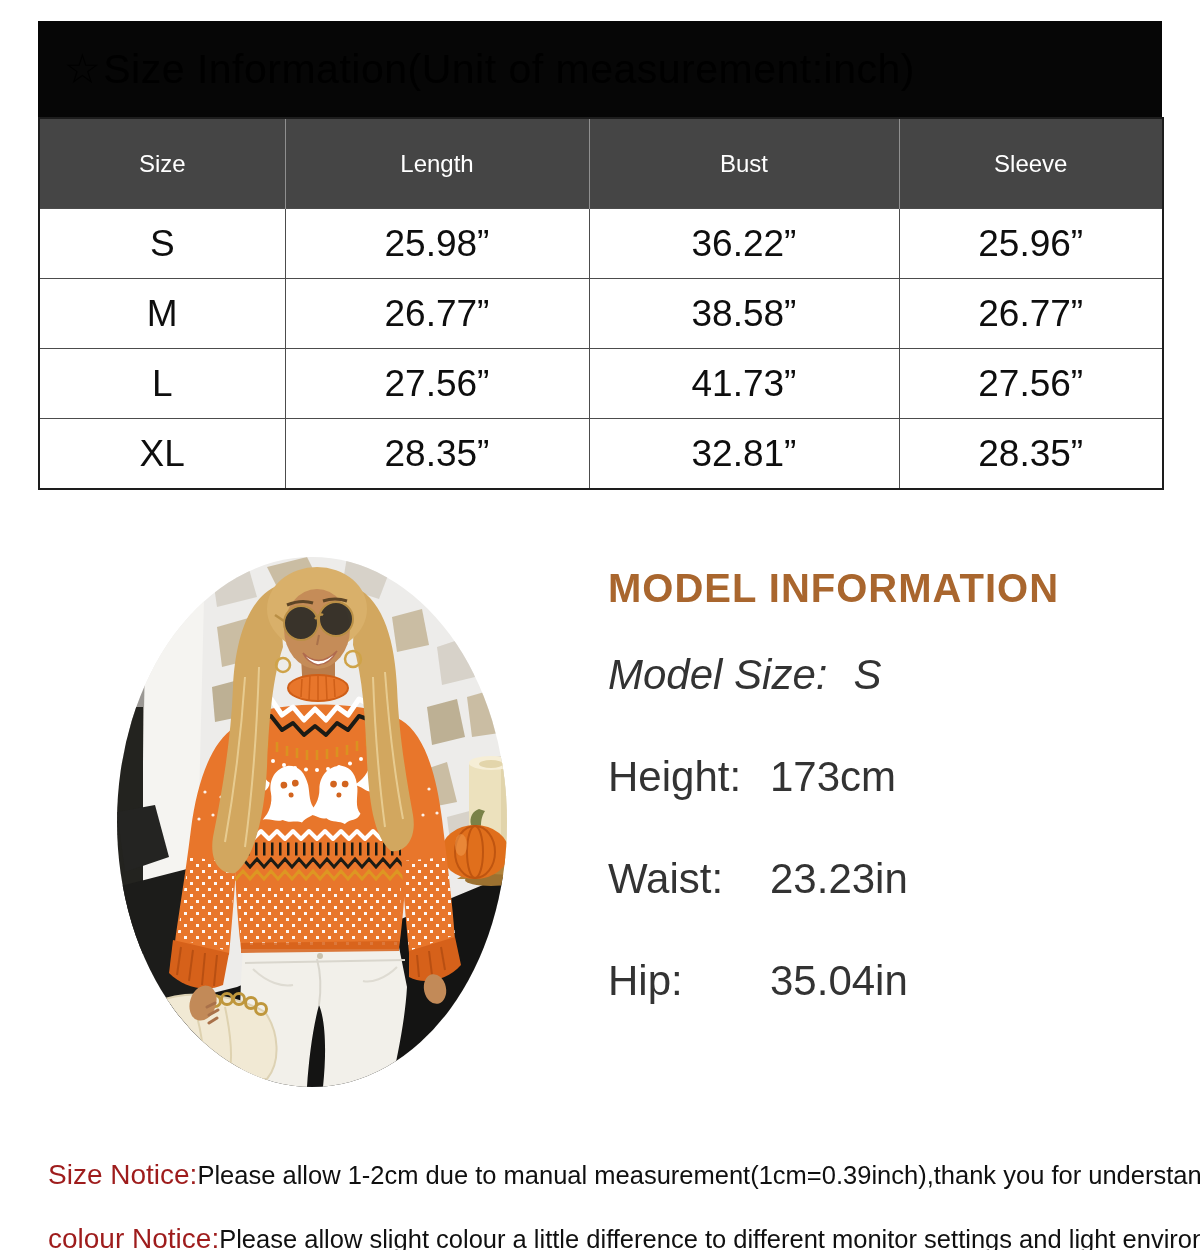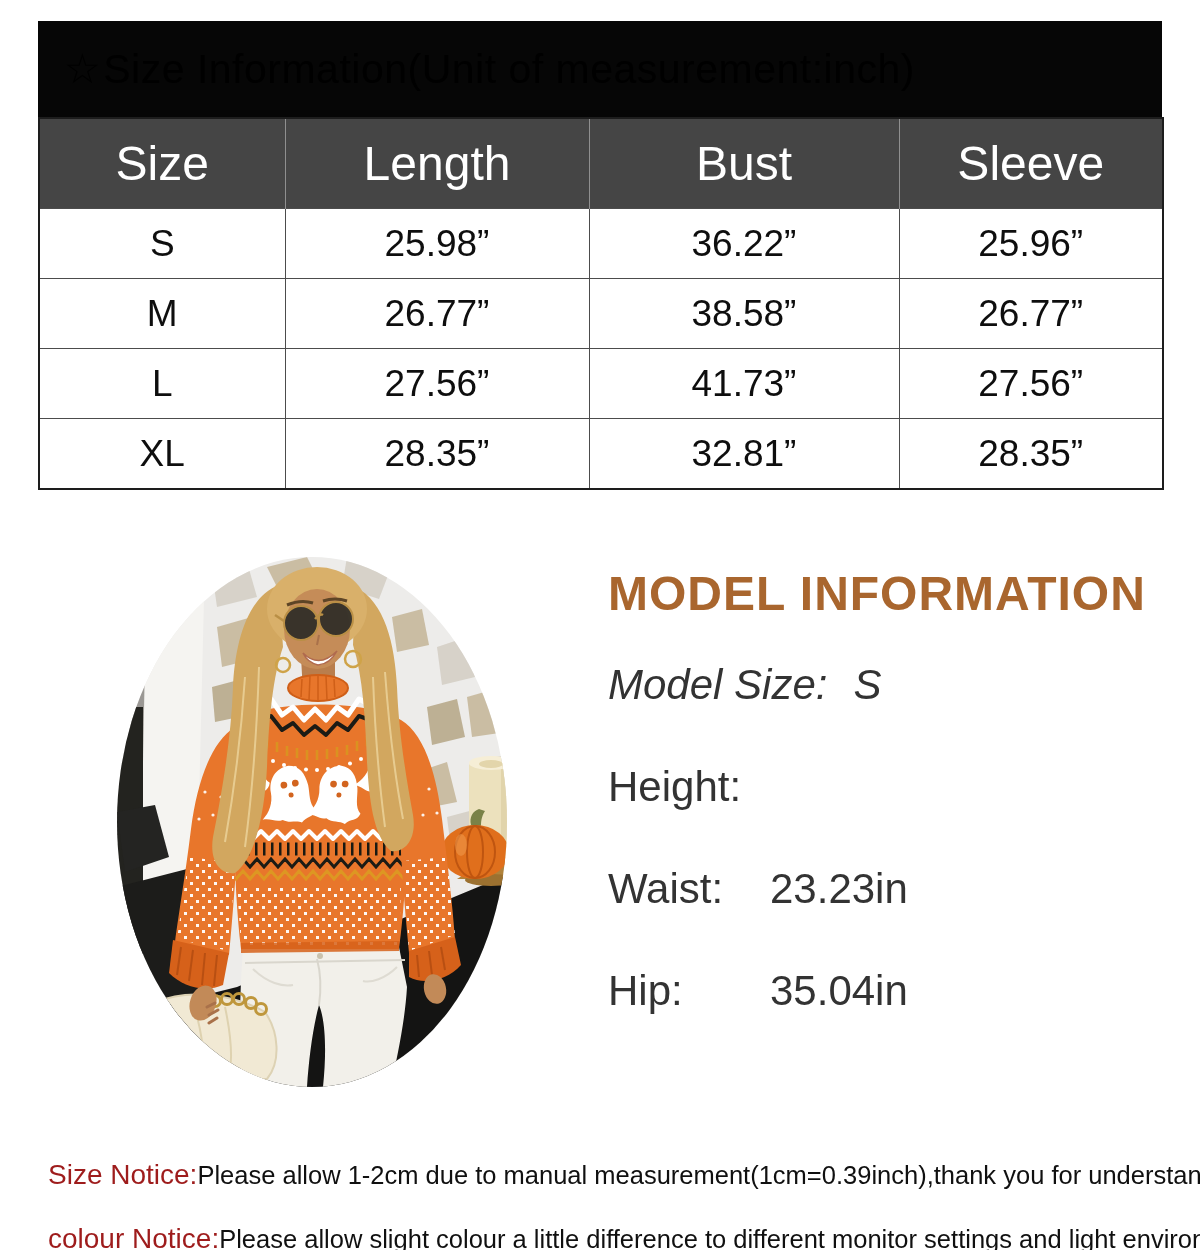--- a/index.html
+++ b/index.html
@@ -8,32 +8,32 @@
 
   
   .size-header{position:absolute;left:38px;top:21px;width:1124px;height:96px;background:#060606;
 M               color:#fff;display:flex;align-items:center;box-sizing:border-box;padding-left:26px;
                font-size:41px;letter-spacing:.5px;}
   .size-header .star{margin-right:2px;font-size:41px;}
 
   
   table.size-table{position:absolute;left:38px;top:117px;width:1124px;border-collapse:collapse;
                    table-layout:fixed;text-align:center;border:2px solid #1d1d1d;}
-  table.size-table thead th{background:#454545;color:#fff;height:87px;font-size:48px;font-weight:400;
+  table.size-table thead th{background:#454545;color:#fff;height:87px;font-size:24px;font-weight:400;
                             border-right:1px solid #8f8f8f;}
   table.size-table thead th:last-child{border-right:none;}
   table.size-table tbody td{height:67px;background:#fff;color:#0e0e0e;font-size:37px;
                             border:1px solid #4c4c4c;}
 
   
   .photo{position:absolute;left:117px;top:557px;width:390px;height:530px;}
   .photo svg{display:block;width:100%;height:100%;}
 
   .model-info{position:absolute;left:608px;top:566px;width:560px;}
-  .model-info h2{margin:0;font-size:48px;font-weight:600;color:#a9662e;letter-spacing:1px;}
+  .model-info h2{margin:0;font-size:40px;font-weight:600;color:#a9662e;letter-spacing:1px;}
   .info-line{display:grid;grid-template-columns:162px auto;font-size:42px;color:#333;margin-top:54px;}
   .info-line.first{display:block;margin-top:40px;font-style:italic;}
   .info-line.first .value{margin-left:26px;}
 
   
   .notice{position:absolute;left:48px;white-space:nowrap;font-size:25.5px;color:#101010;}
   .notice .red{color:#9e1c1c;font-size:28px;}
   .notice.n1{top:1133px;}
   .notice.n2{top:1197px;}
 </style>
@@ -301,20 +301,21 @@
     </svg>
   </div>
 
   <div class="model-info">
     <h2>MODEL INFORMATION</h2>
     <div class="info-line first">
       <span class="label">Model Size:</span><span class="value">S</span>
     </div>
     <div class="info-line">
       <span class="label">Height:</span>
+        <span class="value">173cm</span>
     </div>
     <div class="info-line">
       <span class="label">Waist:</span>
         <span class="value">23.23in</span>
     </div>
     <div class="info-line">
       <span class="label">Hip:</span>
         <span class="value">35.04in</span>
     </div>
   </div>

